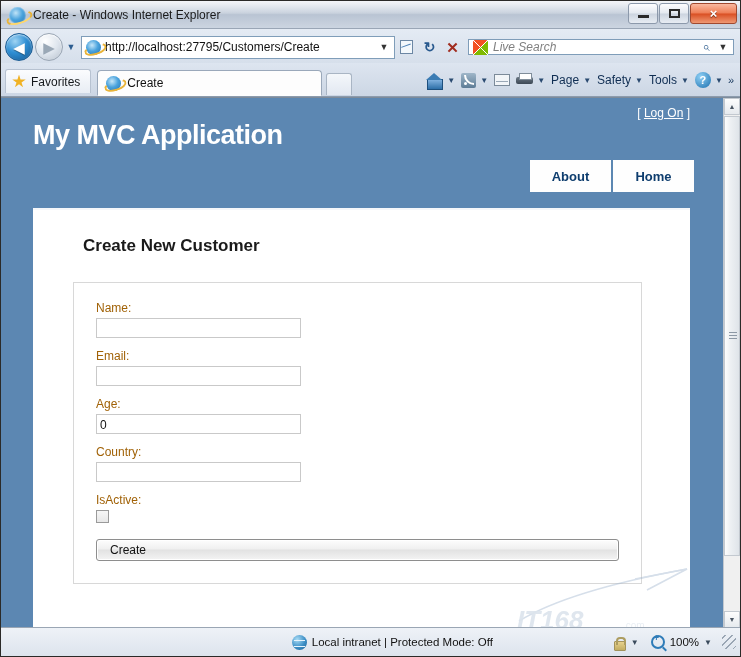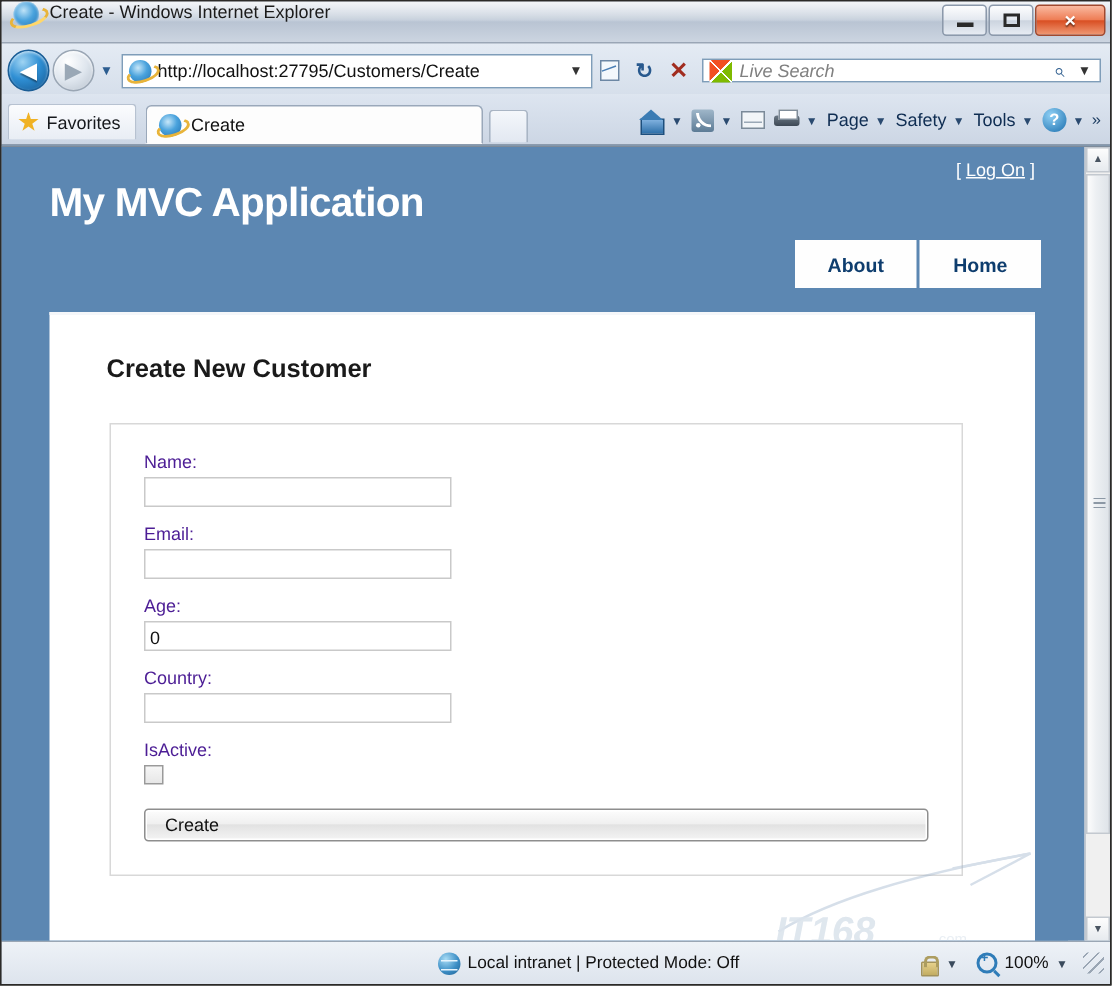--- a/index.html
+++ b/index.html
@@ -24,21 +24,21 @@
     position: relative;
     height: 28px;
     background: linear-gradient(to bottom, #d2dae4 0%, #c3cdda 45%, #b9c4d3 50%, #ccd5e1 100%);
     border-bottom: 1px solid #9aa6b6;
   }
   #titlebar::after {
     content:""; position:absolute; left:0; right:0; top:0; height:14px;
     background: linear-gradient(to bottom, rgba(255,255,255,.75), rgba(255,255,255,0));
     pointer-events:none;
   }
-  .title-left { display: flex; height: 28px; padding-left: 8px; position: relative; z-index: 2;}
+  .title-left { display: flex; align-items: center; height: 28px; padding-left: 8px; position: relative; z-index: 2;}
   .ie-glyph {
     width: 17px; height: 17px; margin-right: 7px;
     border-radius: 50%;
     background: radial-gradient(circle at 40% 35%, #bfe3f7 0%, #4aa3dd 45%, #1f6fb0 100%);
     position: relative; flex: 0 0 auto;
     box-shadow: inset 0 0 2px rgba(255,255,255,.9);
   }
   .ie-glyph::after {
     content:""; position:absolute; left:-3px; top:5px; width:23px; height:8px;
     border:2px solid #e8b43a; border-radius:50%;
@@ -299,30 +299,30 @@
   #main {
     position: relative;
     margin: 0 22px 0 32px;
     background: #fff;
     min-height: 420px;
     padding: 26px 30px 20px 30px;
     border-top: 2px solid #f5f7fa;
   }
   #page-title {
     font-size: 17px; font-weight: bold; color: #1a1a1a;
-    margin: 0 0 26px 8px;
+    margin: 0 0 26px 20px;
   }
   #fieldset {
     border: 1px solid #d8d8d8;
     padding: 18px 22px 22px 22px;
     margin: 0 18px 0 10px;
   }
   .field { margin-bottom: 11px; }
   .field-label {
-    font-size: 12px; color: #4c1d95; margin-bottom: 3px;
+    font-size: 12px; color: #a16207; margin-bottom: 3px;
   }
   .field-input {
     width: 205px; height: 20px;
     border: 1px solid #c9c9c9;
     background: #fff;
     font-size: 12px; color: #111;
     padding: 0 3px;
     line-height: 20px;
   }
   .checkbox {

